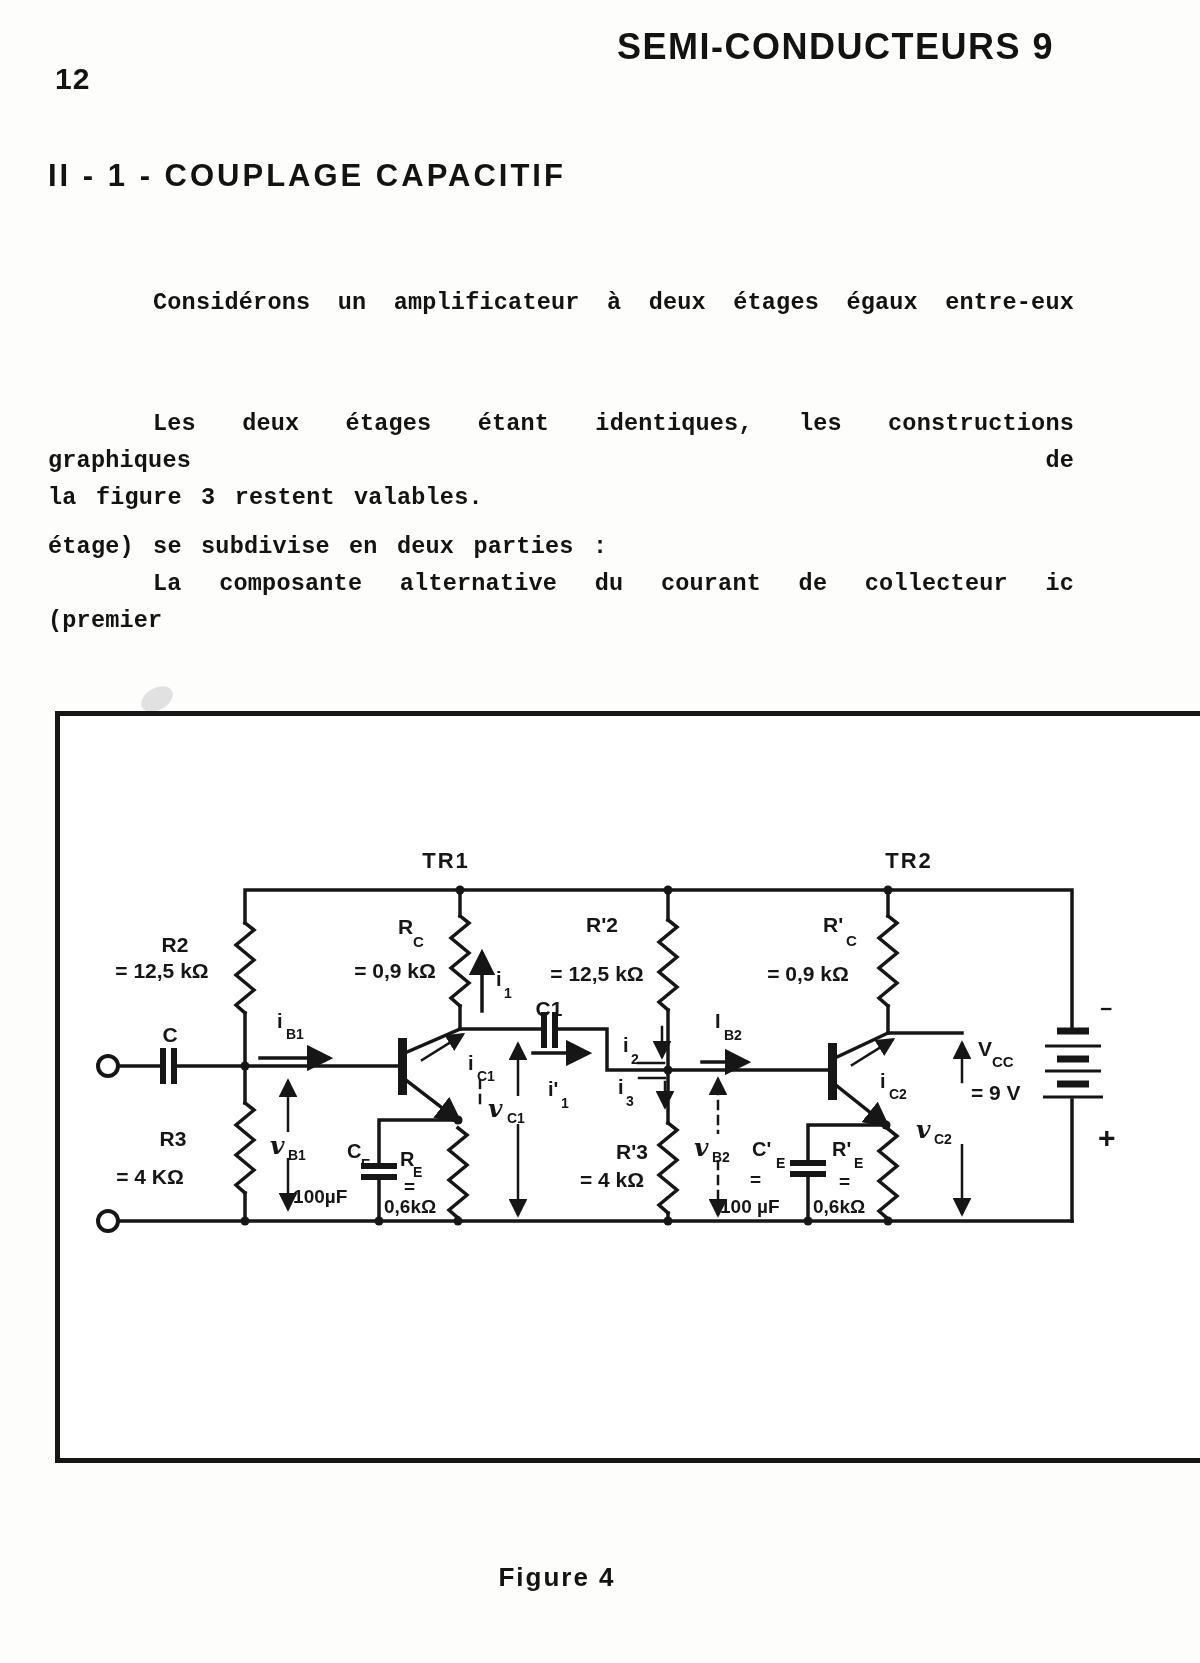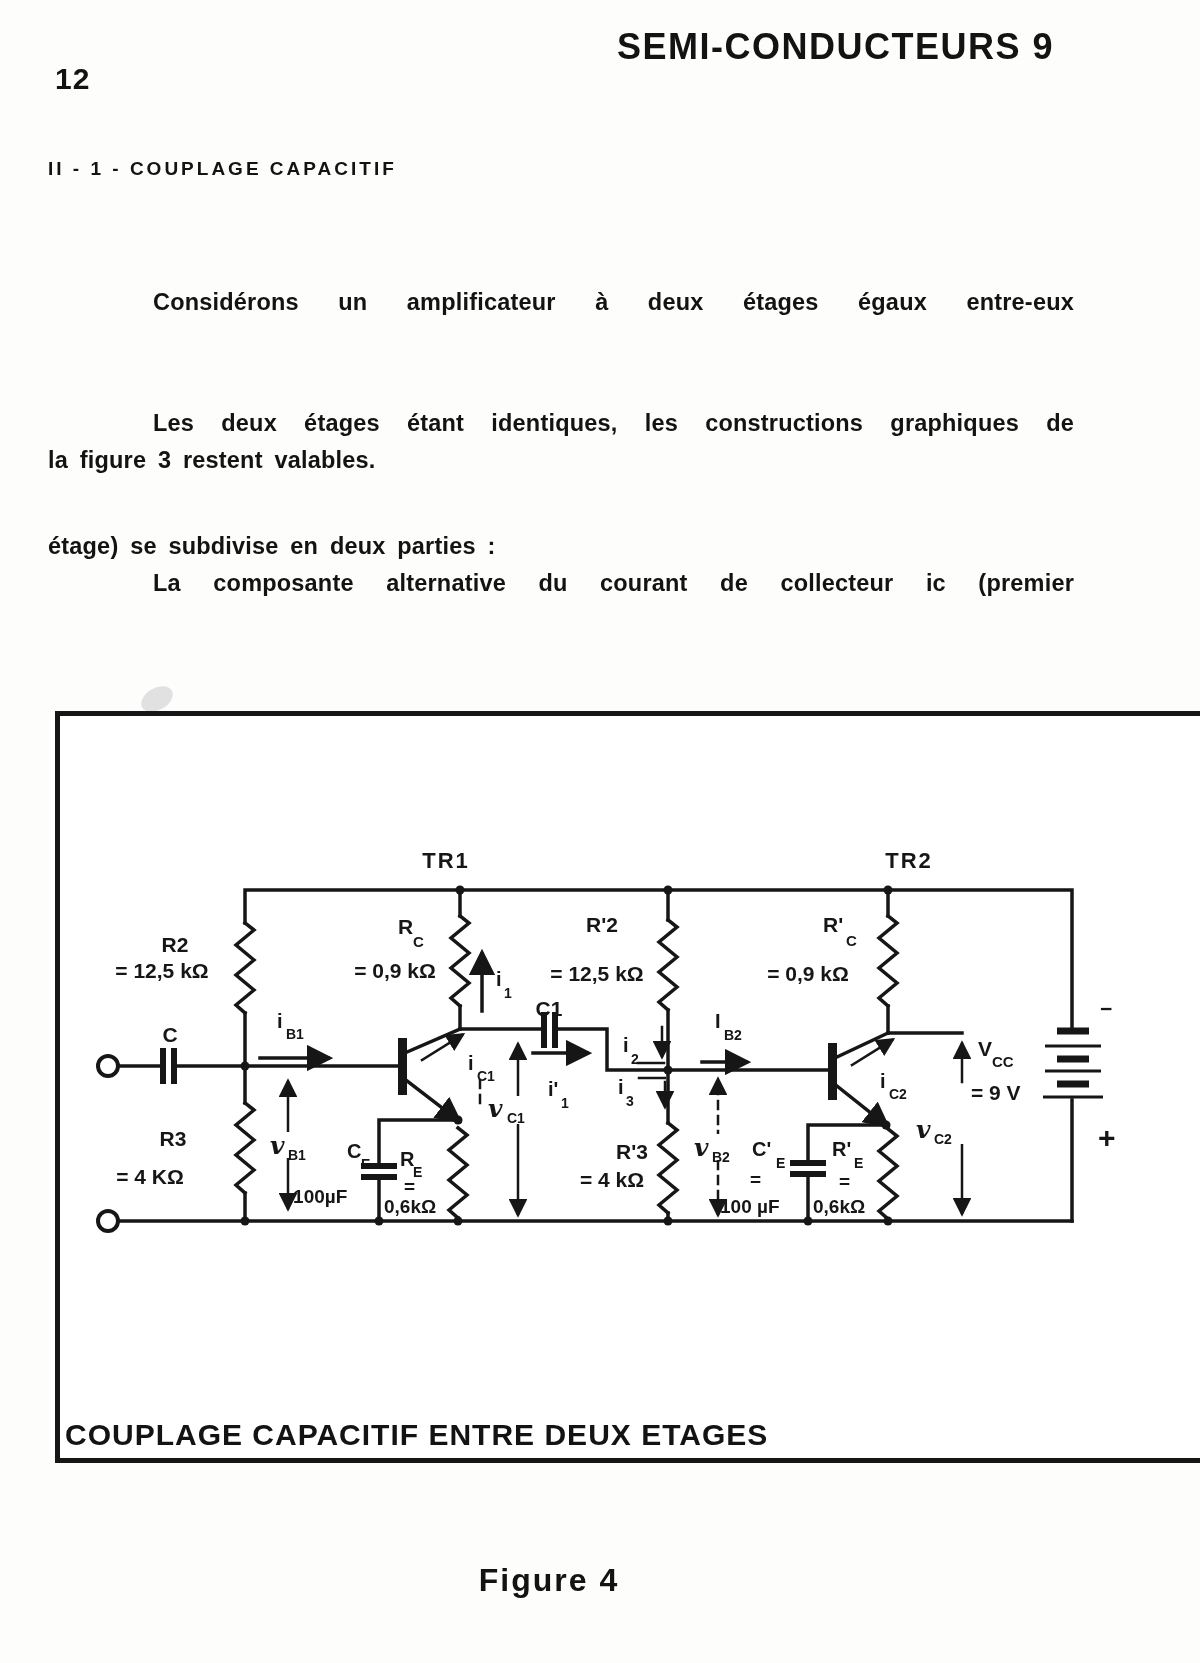--- a/index.html
+++ b/index.html
@@ -1,31 +1,31 @@
 <!DOCTYPE html>
 <html><head>
 <meta charset="utf-8">
 <style>
   html,body{margin:0;padding:0;background:#ffffff;}
   .page{position:relative;width:1200px;height:1663px;background:#fdfdfc;overflow:hidden;
         font-family:"Liberation Sans",sans-serif;color:#131313;}
   .pagenum{position:absolute;left:55px;top:26px;font-size:30px;font-weight:700;letter-spacing:1px;margin-top:36px;}
   .runhead{position:absolute;right:146px;top:26px;font-size:36px;font-weight:700;letter-spacing:1.5px;}
-  .section{position:absolute;left:48px;top:158px;font-size:19px;font-weight:700;letter-spacing:3px;}
+  .section{position:absolute;left:48px;top:158px;font-size:31px;font-weight:700;letter-spacing:3px;}
   .para{position:absolute;left:48px;width:1026px;font-size:23.5px;font-weight:700;
-        line-height:37px;letter-spacing:.2px;word-spacing:5px;}
+        line-height:37px;letter-spacing:.2px;word-spacing:5px;font-family:Liberation Mono, monospace;}
   .p1{top:284px}.p2{top:405px}.p3{top:528px}
   .pl{white-space:normal;}
   .pl.first{text-indent:105px;text-align:justify;text-align-last:justify;}
   .figbox{position:absolute;left:55px;top:711px;width:1164px;height:752px;
           border:5px solid #161616;box-sizing:border-box;background:#fff;}
   .figbox svg{position:absolute;left:0;top:0;}
   .caption{position:absolute;left:5px;bottom:6px;font-size:30px;font-weight:700;letter-spacing:1px;white-space:nowrap;}
-  .figlabel{position:absolute;left:4px;top:1562px;width:1090px;text-align:center;
-            font-size:32px;font-weight:700;letter-spacing:2px;}
+  .figlabel{position:absolute;left:12px;top:1562px;width:1090px;text-align:center;
+            font-size:26px;font-weight:700;letter-spacing:2px;}
   .smudge{position:absolute;left:140px;top:688px;width:34px;height:22px;background:#9a9a9a;
           border-radius:50%;opacity:.28;transform:rotate(-30deg);}
   
   .w{stroke:#161616;stroke-width:3.5;fill:none;stroke-linecap:square;}
   .thin{stroke-width:2.5;}
   .plate{stroke:#161616;stroke-width:6;fill:none;stroke-linecap:butt;}
   .bfat{stroke:#161616;stroke-width:7;fill:none;}
   .bthin{stroke:#161616;stroke-width:3;fill:none;}
   .dash{stroke-dasharray:8 7;}
   .dot{fill:#161616;stroke:none;}
@@ -227,18 +227,17 @@
       <text class="t19"><tspan x="690" y="470">=</tspan></text>
       <text class="t19"><tspan x="660" y="497">100 µF</tspan></text>
       <text class="t20"><tspan x="772" y="440">R'</tspan><tspan class="sbx" x="794" y="452">E</tspan></text>
       <text class="t19"><tspan x="779" y="472">=</tspan></text>
       <text class="t19"><tspan x="753" y="497">0,6kΩ</tspan></text>
 
       <text class="t21"><tspan x="1040" y="300">−</tspan></text>
       <text class="big"><tspan x="1038" y="432">+</tspan></text>
     </svg>
 
-    <div class="caption">COUPLAGE CAPACITIF ENTRE DEUX ETAGES</div>
   </div>
 
   <div class="figlabel">Figure 4</div>
 
 </div>
 
 </body></html>

